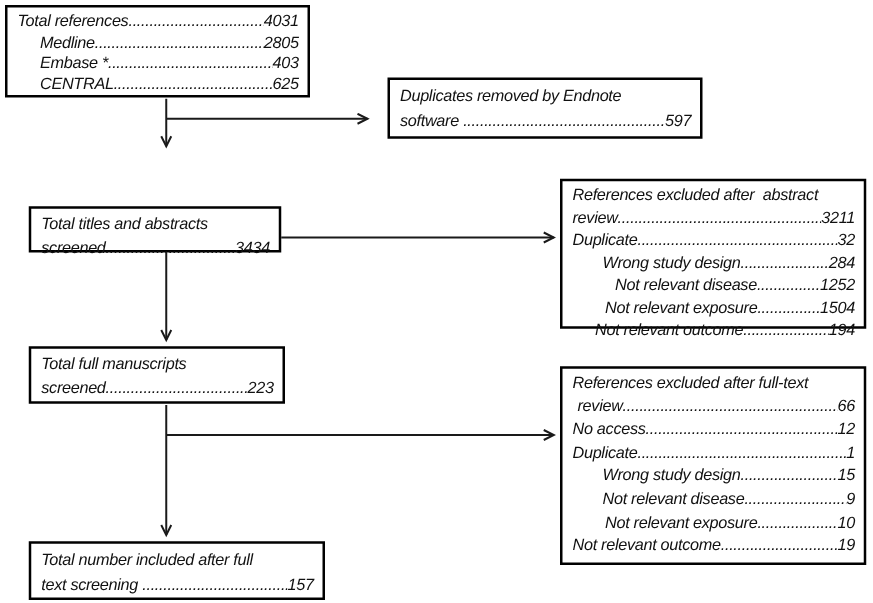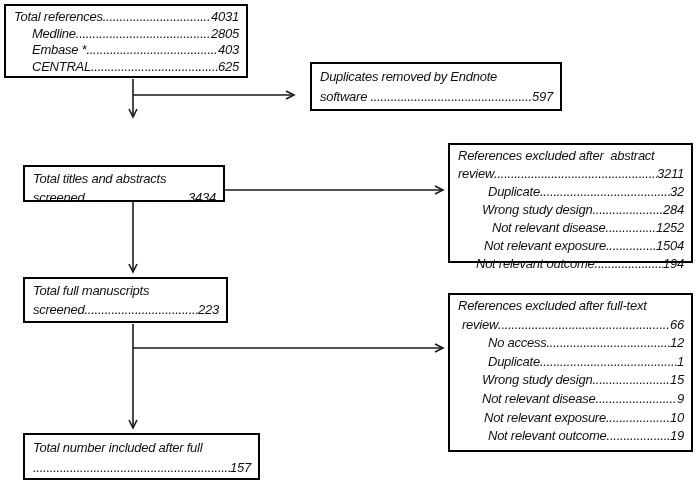--- a/index.html
+++ b/index.html
@@ -12,21 +12,21 @@
     padding:2px 7px 2px 8px;font-size:13px;letter-spacing:-0.25px;
   }
   .line{display:flex;align-items:baseline;font-style:italic;}
   .lbl{white-space:pre;flex:0 0 auto;}
   .dots{flex:1 1 0;min-width:0;overflow:hidden;white-space:nowrap;}
   .val{white-space:pre;flex:0 0 auto;}
   .in-4{margin-left:4px;}
   .in-18{margin-left:18px;}
   .in-24{margin-left:24px;}
   .in-26{margin-left:26px;}
-  .in-30{margin-left:30px;}
+  .in-30{}
   .in-34{margin-left:34px;}
   #box-a{left:4px;top:4px;width:244px;height:74px;line-height:16.5px;padding-top:3px;}
   #box-b{left:298px;top:62px;width:252px;height:49px;line-height:19.5px;padding-top:3px;margin-left:12px;}
   #box-c{left:23px;top:121px;width:202px;height:37px;line-height:19px;margin-top:44px;}
   #box-d{left:448px;top:143px;width:245px;height:120px;line-height:18px;}
   #box-e{left:23px;top:277px;width:205px;height:46px;line-height:19px;text-align:center;}
   #box-f{left:448px;top:293px;width:245px;height:159px;line-height:18.6px;}
   #box-g{left:23px;top:433px;width:237px;height:47px;line-height:19.5px;padding-top:3px;}
   #connectors{position:absolute;left:0;top:0;pointer-events:none;}
 </style>
@@ -180,18 +180,19 @@
       <span class="dots">........................................................................................................................................................</span>
       <span class="val">19</span>
     </div>
   </div>
 
   <div id="box-g" class="box">
     <div class="line">
       <span class="lbl">Total number included after full</span>
     </div>
     <div class="line">
+      <span class="lbl">text screening </span>
       <span class="dots">........................................................................................................................................................</span>
       <span class="val">157</span>
     </div>
   </div>
 
 </div>
 
 </body></html>

